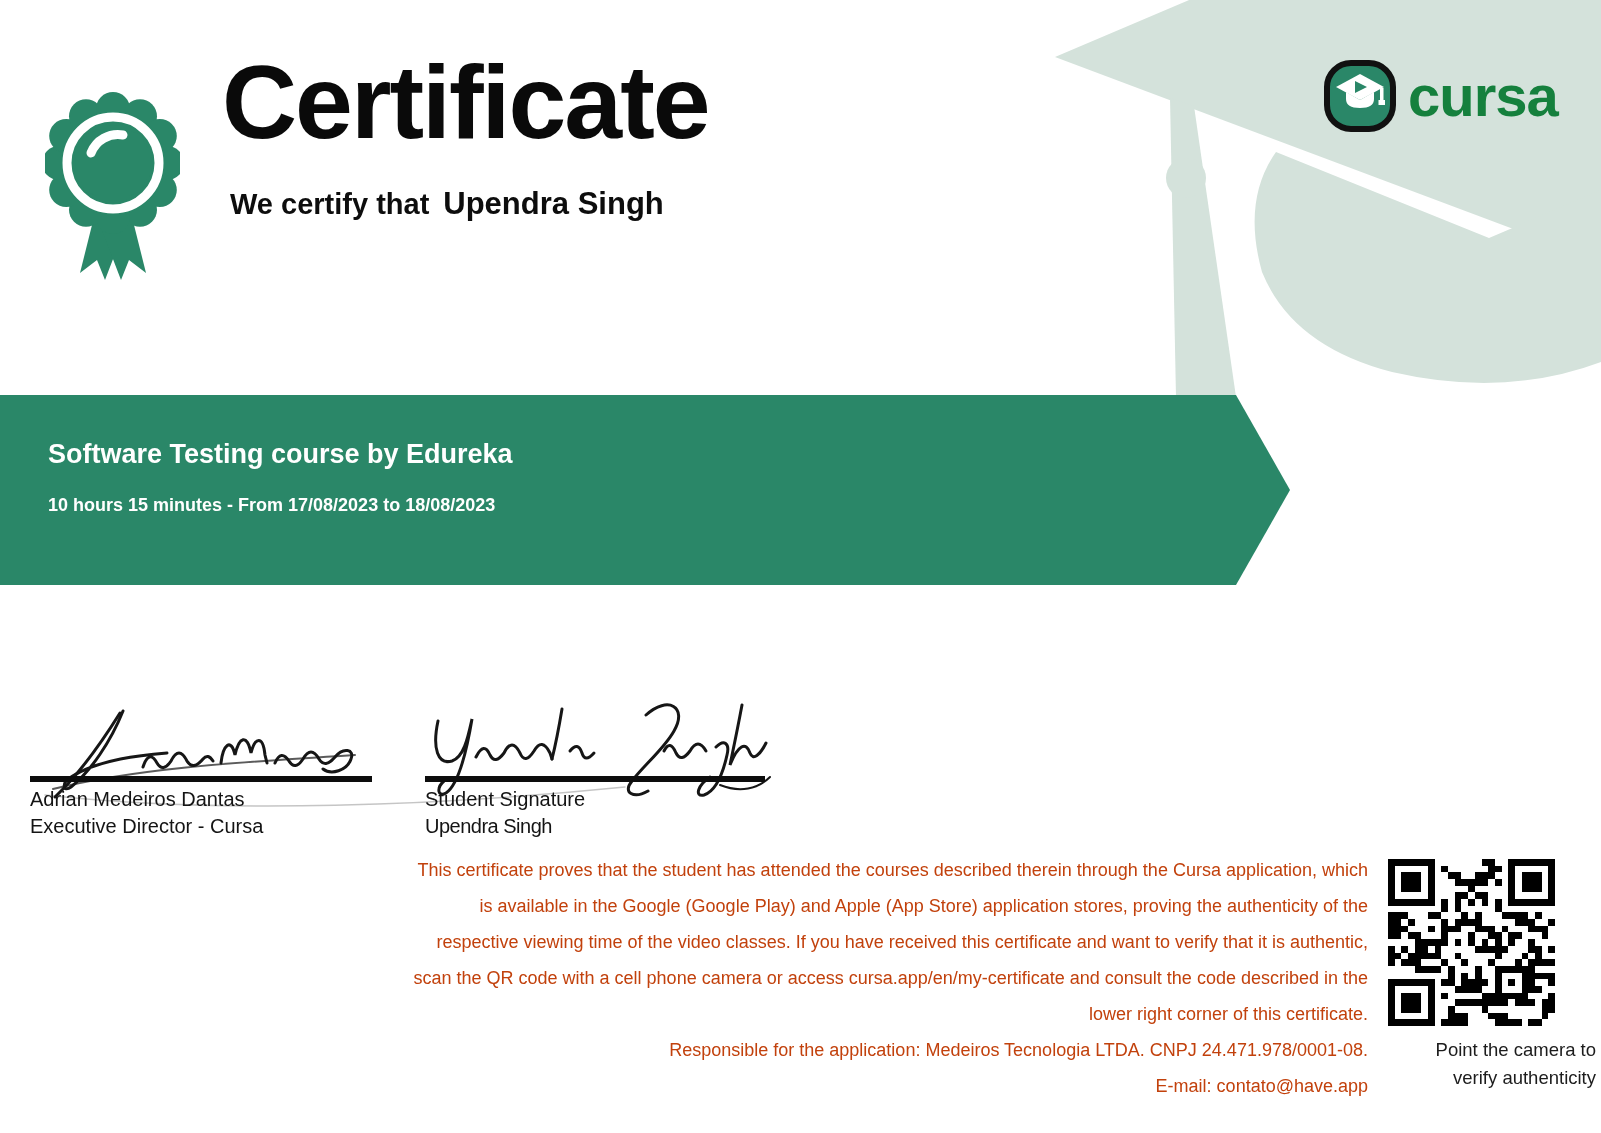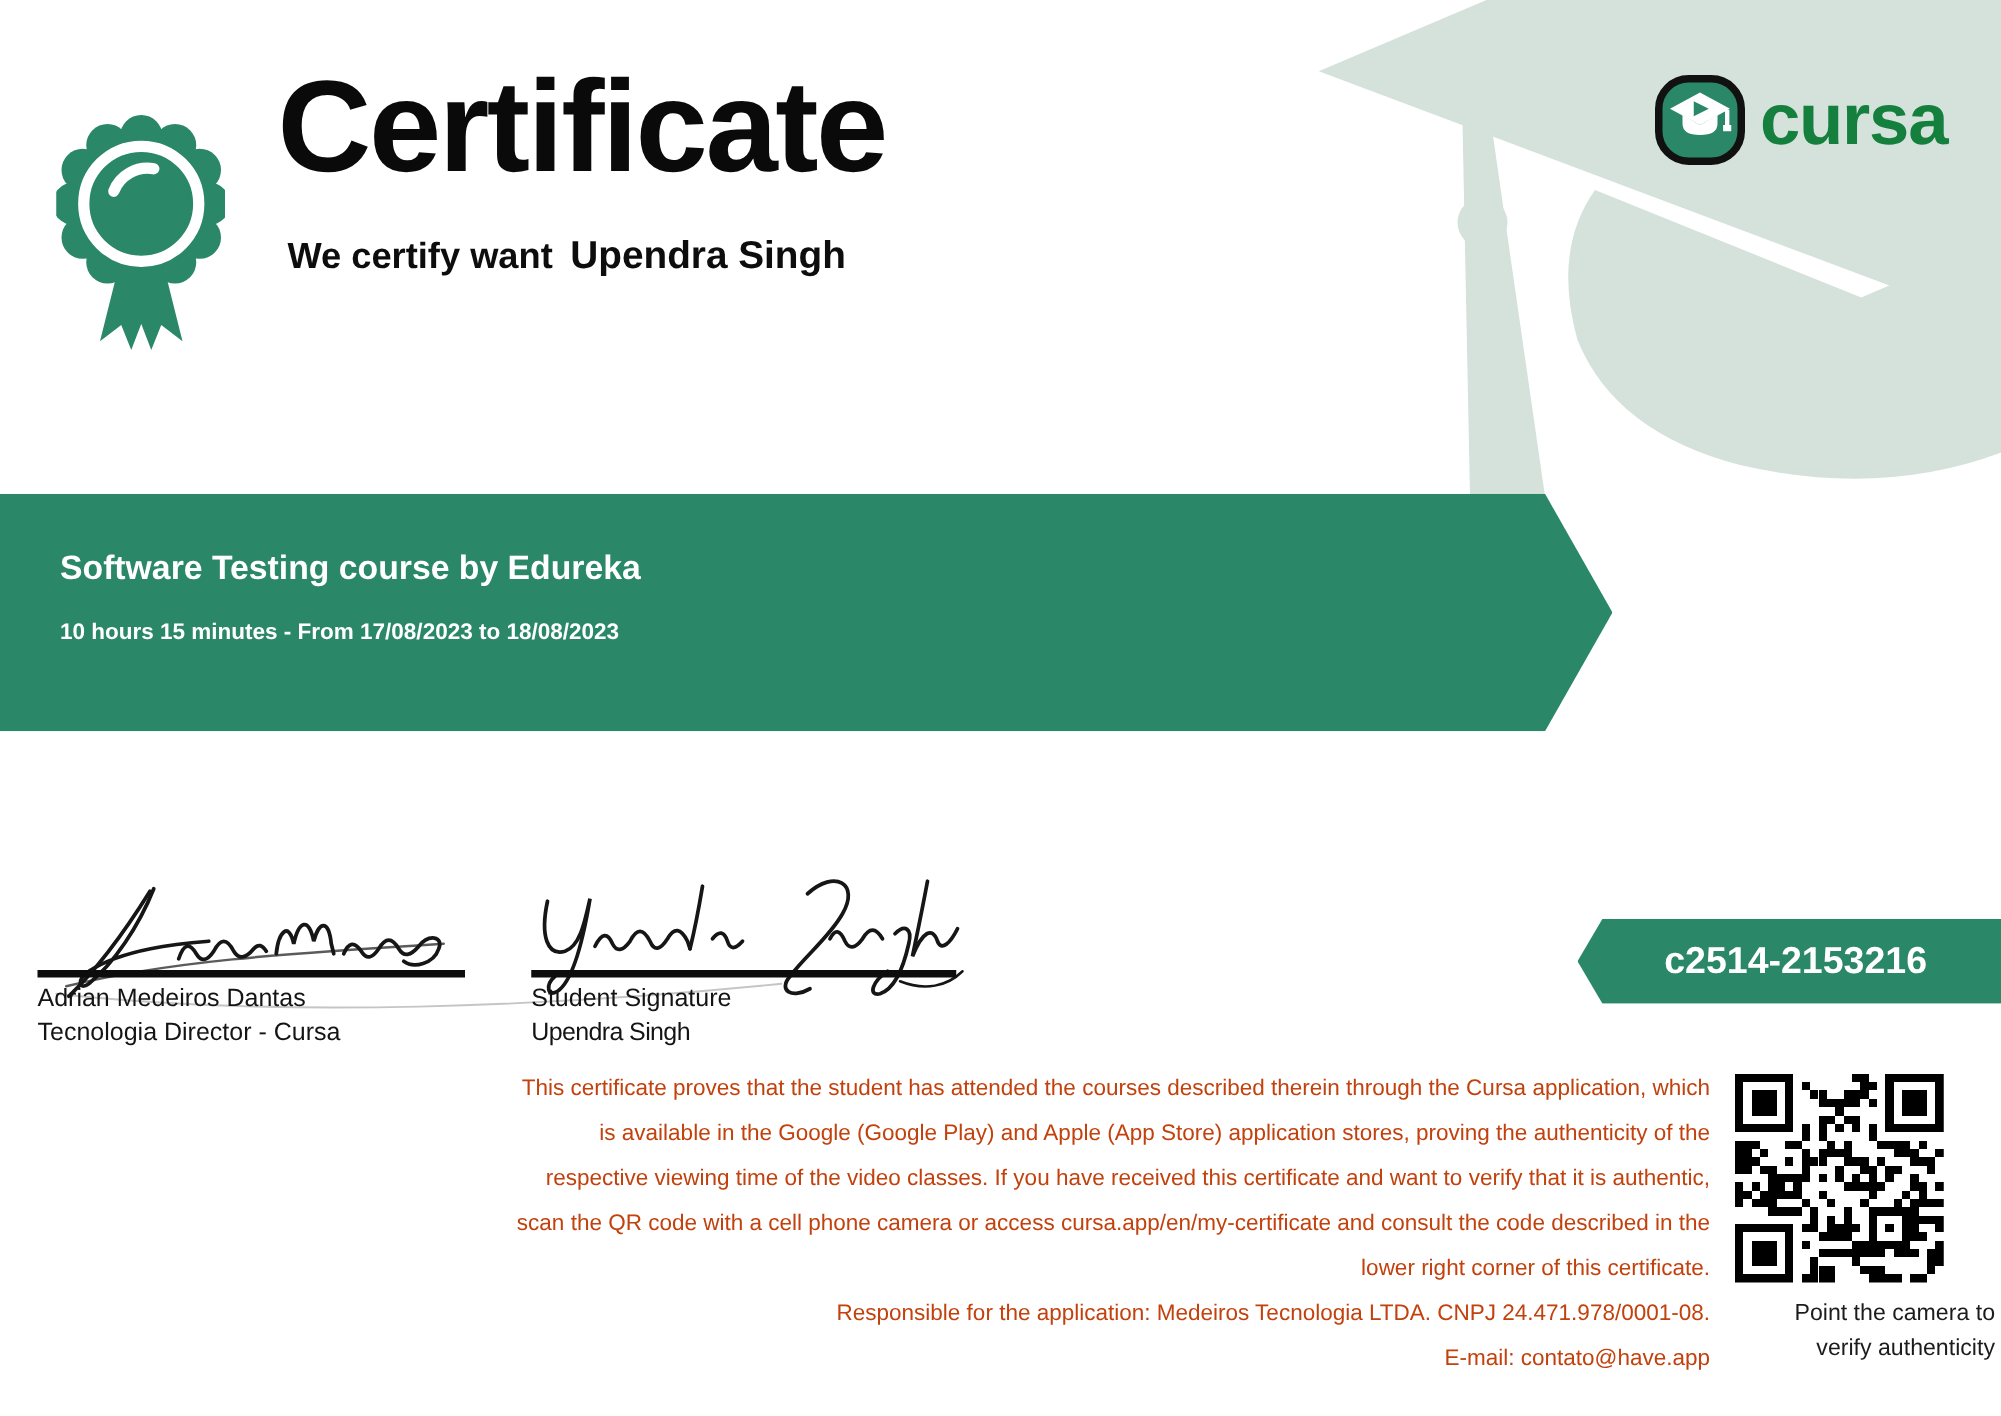--- a/index.html
+++ b/index.html
@@ -91,21 +91,21 @@
       </g>
     </g>
     <circle cx="68" cy="108" r="46" fill="none" stroke="#ffffff" stroke-width="9"></circle>
     <path d="M 46,98 A 29 29 0 0 1 78,80" fill="none" stroke="#ffffff" stroke-width="9" stroke-linecap="round"></path>
   </svg>
 
   <div id="main-title" class="abs">Certificate</div>
 
   <div id="certify-block" class="abs">
     <div id="certify-line1">
-      <span>We certify want</span><span id="student-name-header">Upendra Singh</span>
+      <span>We certify that</span><span id="student-name-header">Upendra Singh</span>
     </div>
   </div>
 
   <div id="brand" class="abs">
     <svg width="76" height="76" viewBox="0 0 76 76">
       <rect x="5" y="5" width="66" height="66" rx="24" style="fill:var(--green,#2a8768)" stroke="#111" stroke-width="6"></rect>
       <polygon points="38,16 62,29 38,42 14,29" fill="#fff"></polygon>
       <polygon points="33,23 45,29 33,35" style="fill:var(--green,#2a8768)"></polygon>
       <path d="M 24,34 L 24,41 Q 24,50 38,50 Q 52,50 52,41 L 52,34 L 38,42 Z" fill="#fff"></path>
       <rect x="58" y="30" width="3.5" height="12" fill="#fff"></rect>
@@ -125,42 +125,39 @@
       <path d="M 95,20 C 70,60 50,85 30,104"></path>
       <path d="M 118,74 Q 124,56 132,70 Q 138,80 146,68 Q 154,52 162,68 Q 168,78 178,66 Q 183,60 188,68"></path>
       <path d="M 196,70 C 198,52 206,44 210,62 C 214,44 222,40 226,60 C 230,44 238,42 240,62 L 242,70"></path>
       <path d="M 250,70 Q 256,56 264,68 Q 270,78 278,66 Q 286,52 294,66 Q 300,76 310,64 C 318,54 330,56 326,66 C 322,78 306,82 298,76"></path>
       <path d="M 28,96 C 110,76 200,70 330,62" stroke-width="2" opacity="0.7"></path>
       <path d="M 20,102 C 200,122 420,112 600,94" stroke-width="1.5" opacity="0.25"></path>
     </g>
   </svg>
   <div id="dir-line" class="abs sig-line"></div>
   <div id="dir-name" class="abs sig-label">Adrian Medeiros Dantas</div>
-  <div id="dir-role" class="abs sig-label">Tecnologia Director - Cursa</div>
+  <div id="dir-role" class="abs sig-label">Executive Director - Cursa</div>
 
   <svg class="abs sig-svg" style="left:420px;top:693px" width="360" height="118" viewBox="0 0 360 118">
     <g fill="none" stroke="#161616" stroke-width="3" stroke-linecap="round">
       <path d="M 18,28 C 12,56 18,72 32,68 C 44,64 48,44 52,26 C 46,62 38,92 26,100 C 18,105 16,95 24,88"></path>
       <path d="M 56,64 Q 64,48 70,62 Q 75,72 84,60 Q 92,44 100,60 Q 105,72 114,58 Q 122,44 130,60 L 132,66"></path>
       <path d="M 142,16 C 138,40 134,58 132,66"></path>
       <path d="M 150,58 Q 158,48 162,60 Q 165,70 174,60"></path>
       <path d="M 226,22 C 248,2 268,14 254,38 C 244,56 224,72 212,88 C 202,100 214,106 228,98"></path>
       <path d="M 244,58 Q 250,46 256,60 Q 261,70 270,58 Q 278,44 286,58"></path>
       <path d="M 296,54 C 304,46 310,50 307,62 C 303,80 296,98 284,102 C 274,104 278,92 290,84"></path>
       <path d="M 322,12 C 316,44 312,62 310,72 C 318,52 326,48 330,60 C 333,68 340,62 346,50"></path>
       <path d="M 300,92 C 320,100 338,96 350,84" stroke-width="2"></path>
     </g>
   </svg>
   <div id="stu-line" class="abs sig-line"></div>
   <div id="stu-label" class="abs sig-label">Student Signature</div>
   <div id="stu-name" class="abs sig-label">Upendra Singh</div>
 
-  <div id="code-badge" class="abs">
-    <span id="code-text">c2514-2153216</span>
-  </div>
 
   <div id="bottom-text" class="abs">
     <p>This certificate proves that the student has attended the courses described therein through the Cursa application, which
 is available in the Google (Google Play) and Apple (App Store) application stores, proving the authenticity of the
 respective viewing time of the video classes. If you have received this certificate and want to verify that it is authentic,
 scan the QR code with a cell phone camera or access cursa.app/en/my-certificate and consult the code described in the
 lower right corner of this certificate.</p>
     <p>Responsible for the application: Medeiros Tecnologia LTDA. CNPJ 24.471.978/0001-08.</p>
     <p>E-mail: contato@have.app</p>
   </div>

